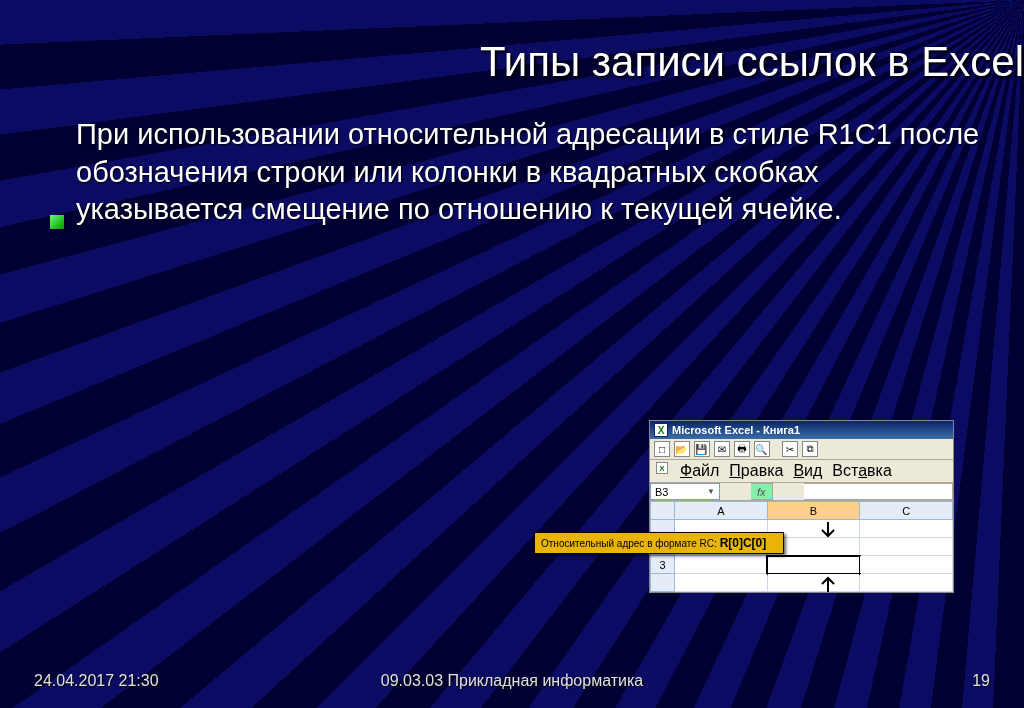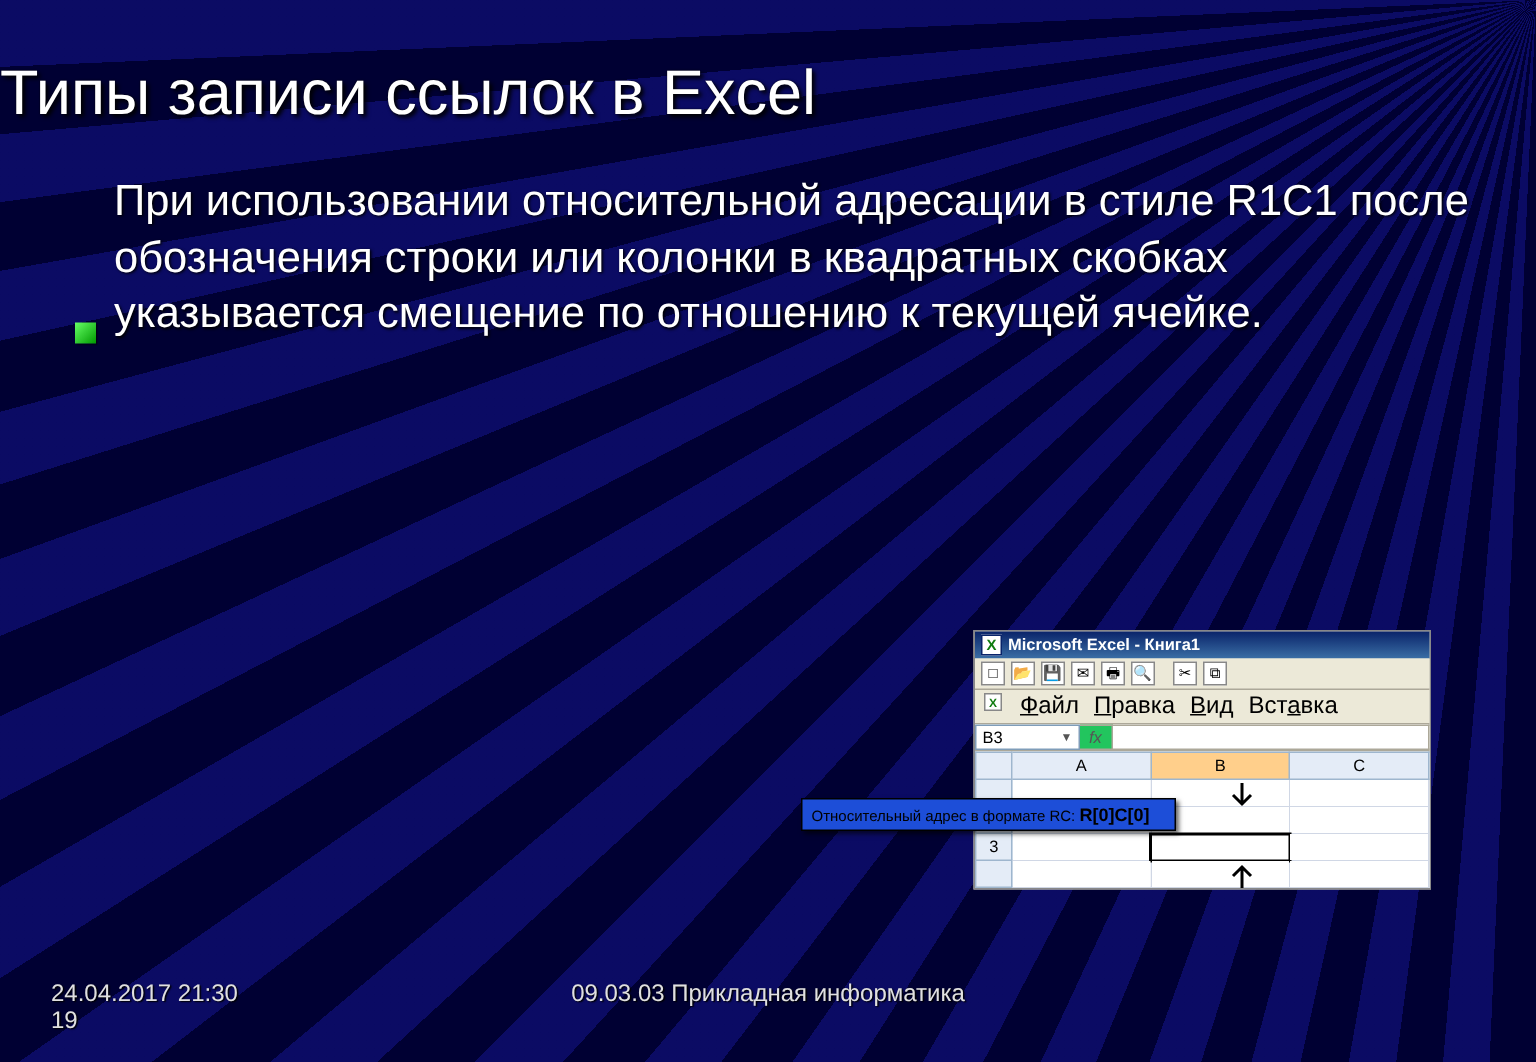--- a/index.html
+++ b/index.html
@@ -15,21 +15,21 @@
     background:
       repeating-conic-gradient(from 200deg at 100% 0%,
         rgba(0,0,80,0.0) 0deg 2.5deg,
         rgba(20,20,140,0.55) 2.5deg 5deg);
   }
   .content { position:relative; z-index:2; width:100%; height:100%; }
   h1.title {
     color:#ffffff;
     font-size:42px;
     font-weight:400;
-    text-align:left;
+    text-align:right;
     padding-top:38px;
     text-shadow: 2px 2px 3px #000, 0 0 1px #000;
   }
   .body {
     padding: 30px 40px 0 50px;
     color:#fff;
     font-size:29px;
     line-height:1.3;
     text-shadow: 1px 1px 2px #000;
   }
@@ -85,30 +85,30 @@
   }
   .menubar .m { font-size:16px; }
   .menubar .m u { text-decoration:underline; }
   .menubar .mi {
     width:12px; height:12px; background:#fff; color:#107c10;
     font-size:8px; font-weight:900; display:flex; align-items:center; justify-content:center;
     border:1px solid #888; margin-right:2px;
   }
   .namebox-row {
     display:flex; background:#ece9d8; border-bottom:1px solid #aca899;
-    align-items:stretch; height:18px;
+    align-items:stretch; height:18px;gap:31px;
   }
   .namebox {
     background:#fff; border:1px solid #7f9db9;
     width:70px; padding:1px 4px; font-size:11px;
     display:flex; justify-content:space-between; align-items:center;
   }
   .namebox .dd { font-size:8px; color:#555; }
   .fx { padding:1px 6px; font-style:italic; font-size:11px; color:#555;
-    border:1px solid #aca899; border-left:none; background:#22c55e;
+    border:1px solid #aca899; border-left:none; background:#86efac;
     display:flex; align-items:center;
   }
   .grid {
     background:#fff;
   }
   .grid table { border-collapse:collapse; width:100%; }
   .grid th {
     background:#e4ecf7; border:1px solid #9eb6ce;
     font-size:11px; font-weight:400; height:18px;
     text-align:center;
@@ -121,21 +121,21 @@
     position:relative;
   }
   .grid td.sel { outline:2px solid #000; outline-offset:-1px; }
 
   .callouts {
     position:absolute;
     left:-115px; top:112px;
     width:250px;
   }
   .callout {
-    background:#1d4ed8;
+    background:#eab308;
     border:1px solid #000;
     box-shadow:2px 2px 3px rgba(0,0,0,0.6);
     padding:3px 6px;
     font-size:10px;
     color:#000;
     text-shadow:none;
     white-space:nowrap;
     margin-bottom:24px;
   }
   .callout b { font-size:12px; }
@@ -152,21 +152,20 @@
   .arrow svg { width:100%; height:100%; }
 
   .footer {
     position:absolute;
     bottom:18px; left:0; width:100%;
     display:flex; justify-content:space-between;
     padding: 0 34px;
     color:#e0e0e0;
     font-size:16px;
     text-shadow: 1px 1px 1px #000;
-    flex-direction: column;
   }
   .footer .center { position:absolute; left:50%; transform:translateX(-50%); }
 </style>
 </head>
 <body>
 
 <div class="rays"></div>
 
 <div class="content">
   <h1 class="title">Типы записи ссылок в Excel</h1>

